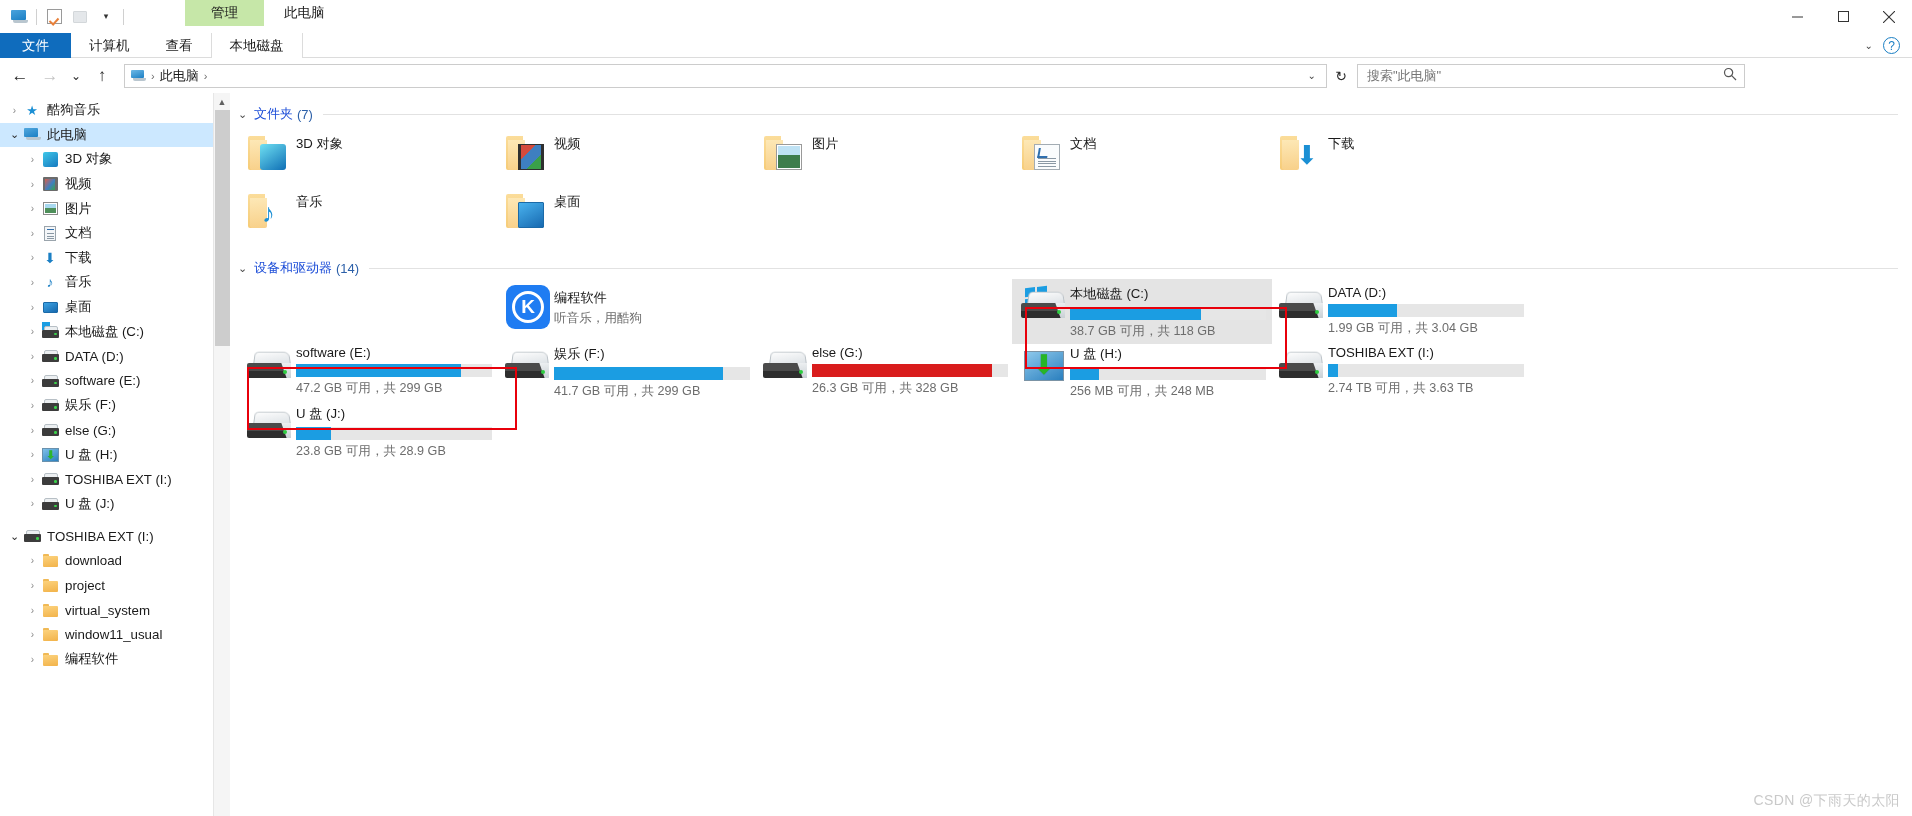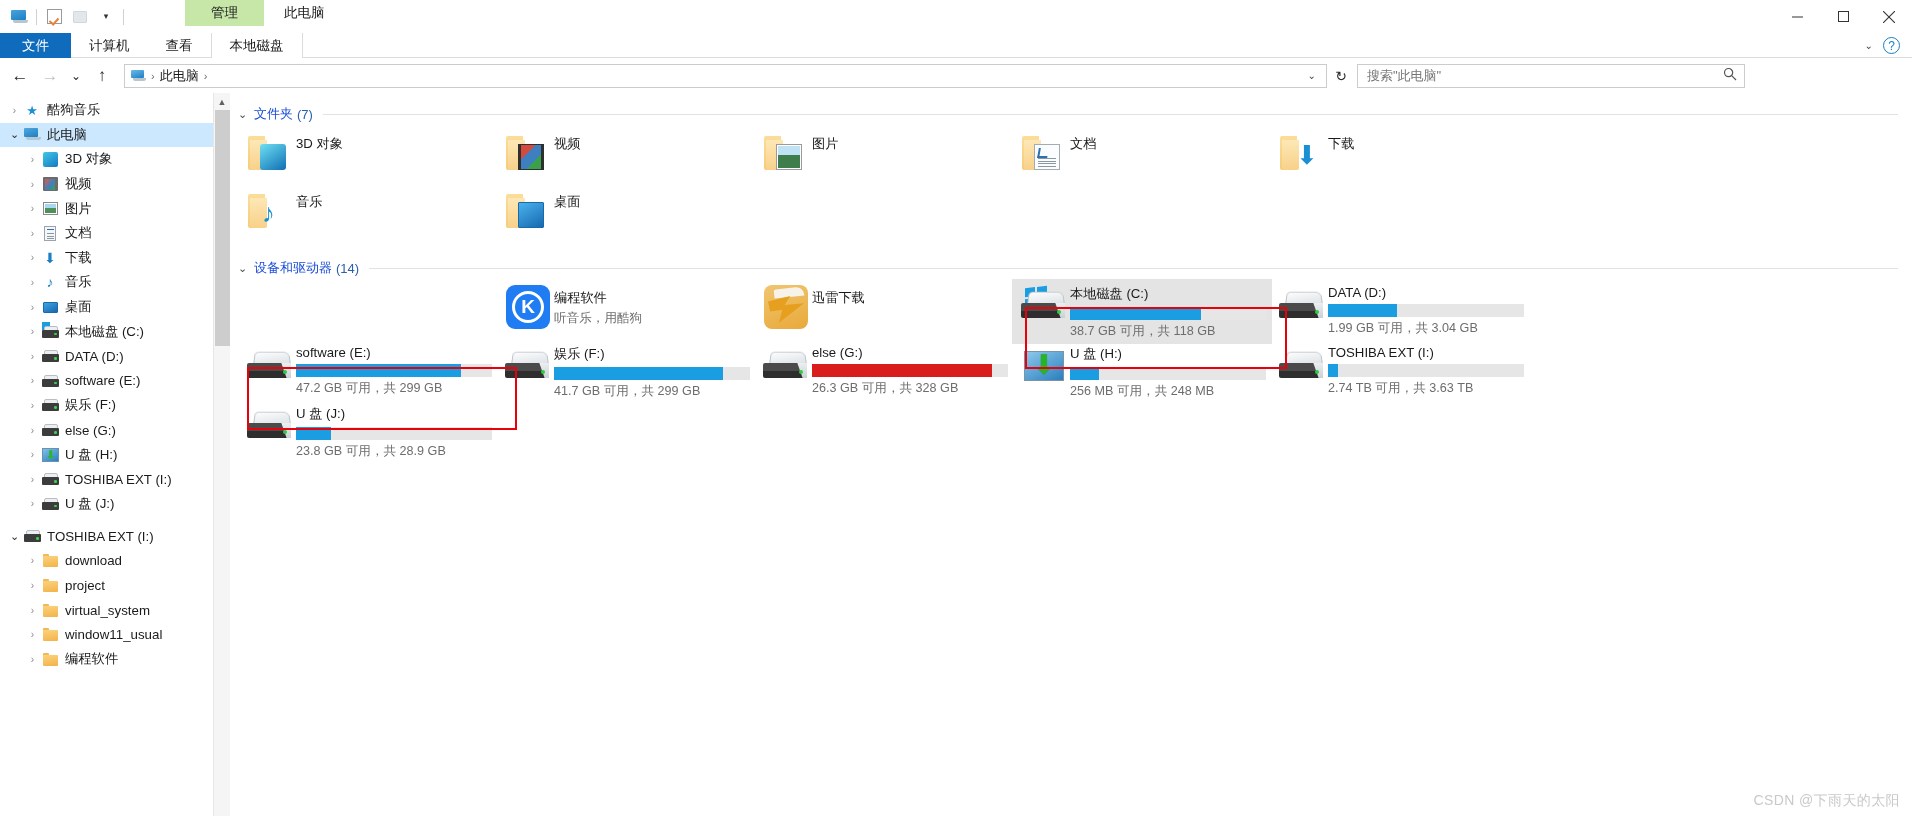--- a/index.html
+++ b/index.html
@@ -854,31 +854,20 @@
           <span class="tile-ico">
             <span class="app-kugou">
               <span class="ring">K</span>
             </span>
           </span>
           <div class="tile-txt">
             <div class="tile-name">编程软件</div>
             <div class="tile-sub">听音乐，用酷狗</div>
           </div>
         </div>
-        <div class="tile" style="left: 524px; top: 0px;">
-          <span class="tile-ico">
-            <span class="app-xunlei">
-              <span class="sw"></span>
-              <span class="bird"></span>
-            </span>
-          </span>
-          <div class="tile-txt">
-            <div class="tile-name">迅雷下载</div>
-          </div>
-        </div>
         <div class="tile dtile selected" style="left: 782px; top: 0px;">
           <span class="tile-ico">
             <span class="drv">
               <span class="winflag">
                 <i></i>
                 <i></i>
                 <i></i>
                 <i></i>
               </span>
               <span class="top"></span>

